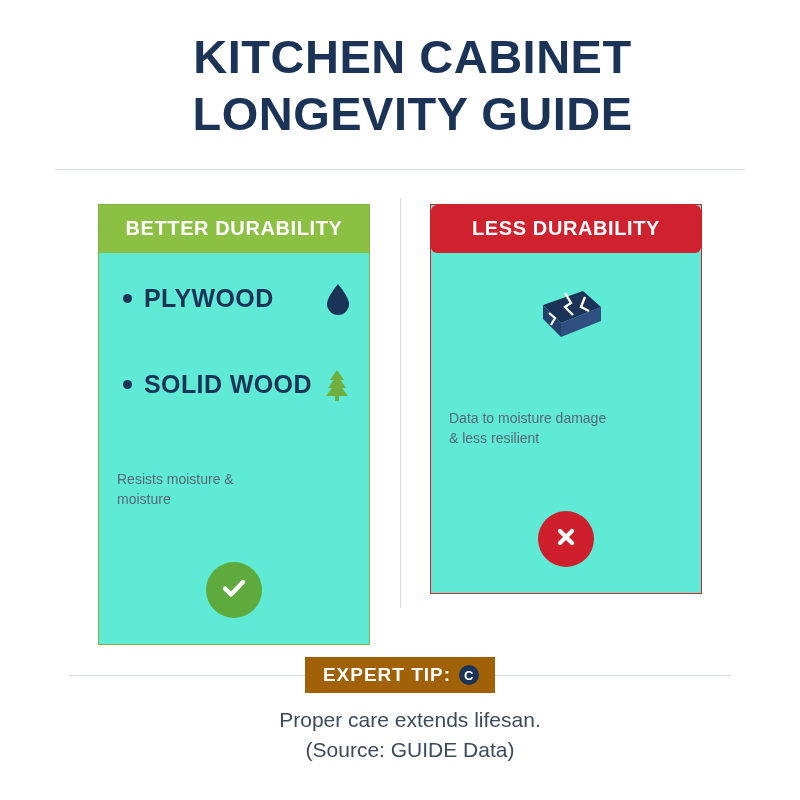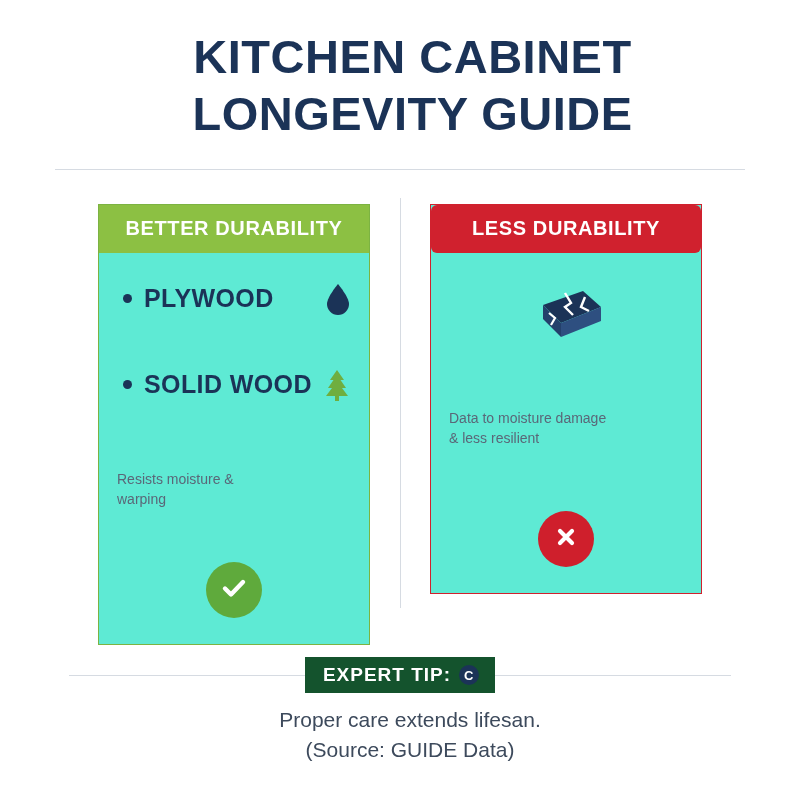--- a/index.html
+++ b/index.html
@@ -184,21 +184,21 @@
     justify-content: center;
     gap: 0;
     margin-bottom: 12px;
   }
   .tip-rule {
     width: 236px;
     height: 1px;
     background: #d6dbe2;
   }
   .tip-pill {
-    background: #14532d;
+    background: #a16207;
     color: #ffffff;
     font-size: 19px;
     font-weight: bold;
     letter-spacing: 1px;
     text-transform: uppercase;
     padding: 7px 16px 7px 18px;
     display: flex;
     align-items: center;
     gap: 8px;
   }
@@ -257,21 +257,21 @@
           <span class="mat-icon">
             <svg width="28" height="34" viewBox="0 0 28 34">
               <path d="M14 2 L21 12 L17.5 12 L23 20 L19 20 L25 28 L3 28 L9 20 L5 20 L10.5 12 L7 12 Z" fill="#6fae3f"></path>
               <rect x="12" y="27" width="4" height="6" fill="#6fae3f"></rect>
             </svg>
           </span>
         </div>
 
         <div class="desc">
           <div>Resists moisture &amp;</div>
-          <div>warping</div>
+          <div>moisture</div>
         </div>
 
         <div class="badge-wrap">
           <div class="badge ok">
             <span>
               <svg width="30" height="30" viewBox="0 0 30 30">
                 <path d="M6 15.5 L12 21.5 L24 9" stroke="#ffffff" stroke-width="4.4" fill="none" stroke-linecap="round" stroke-linejoin="round"></path>
               </svg>
             </span>
           </div>

